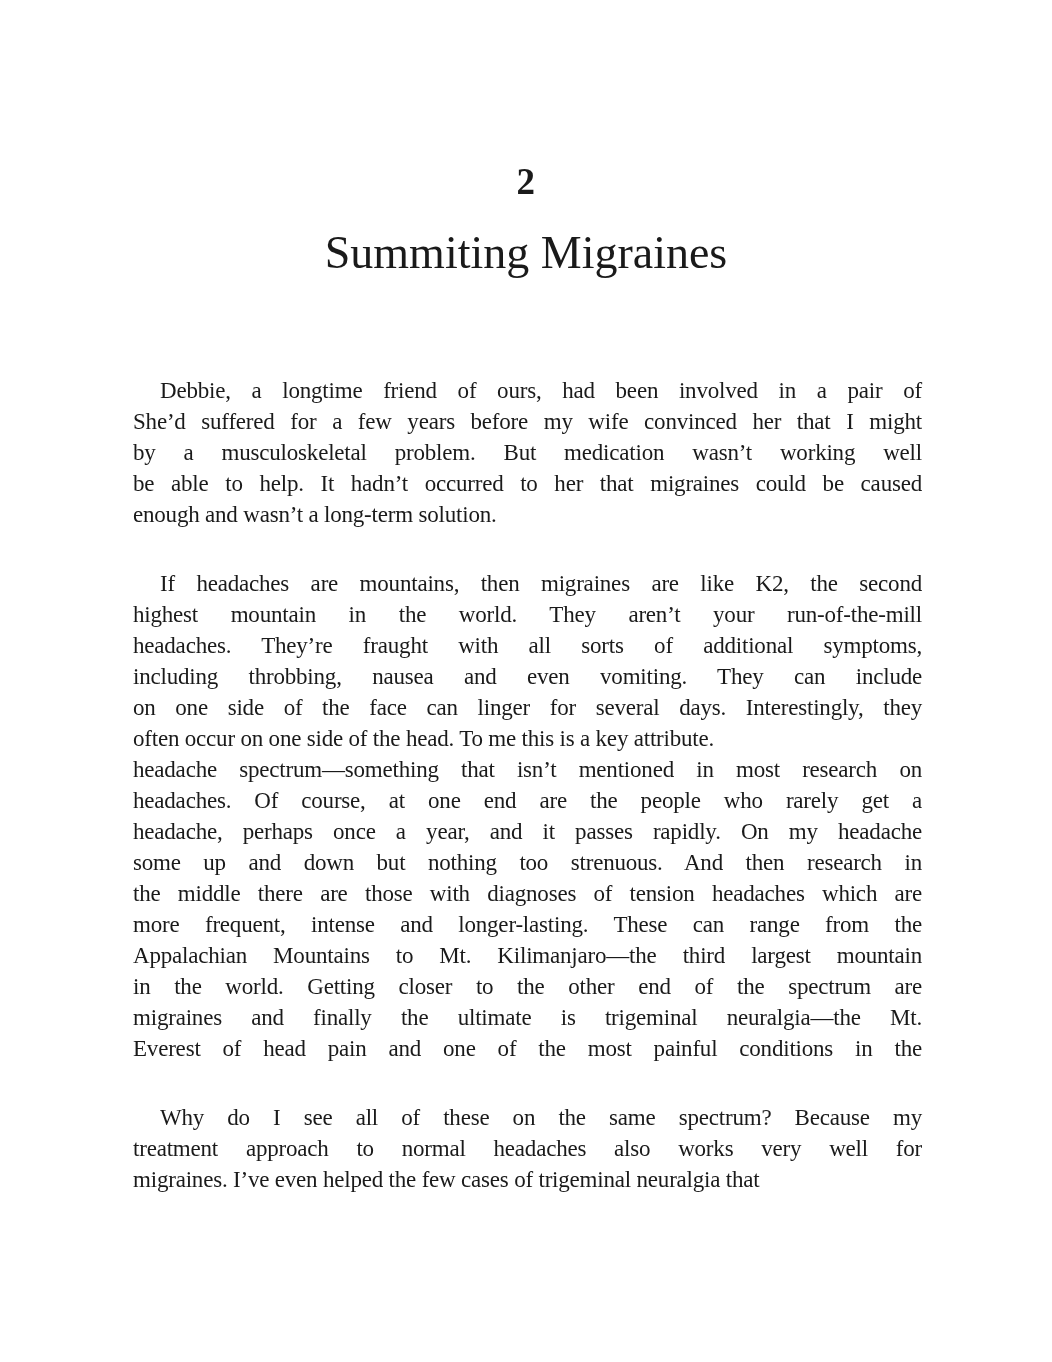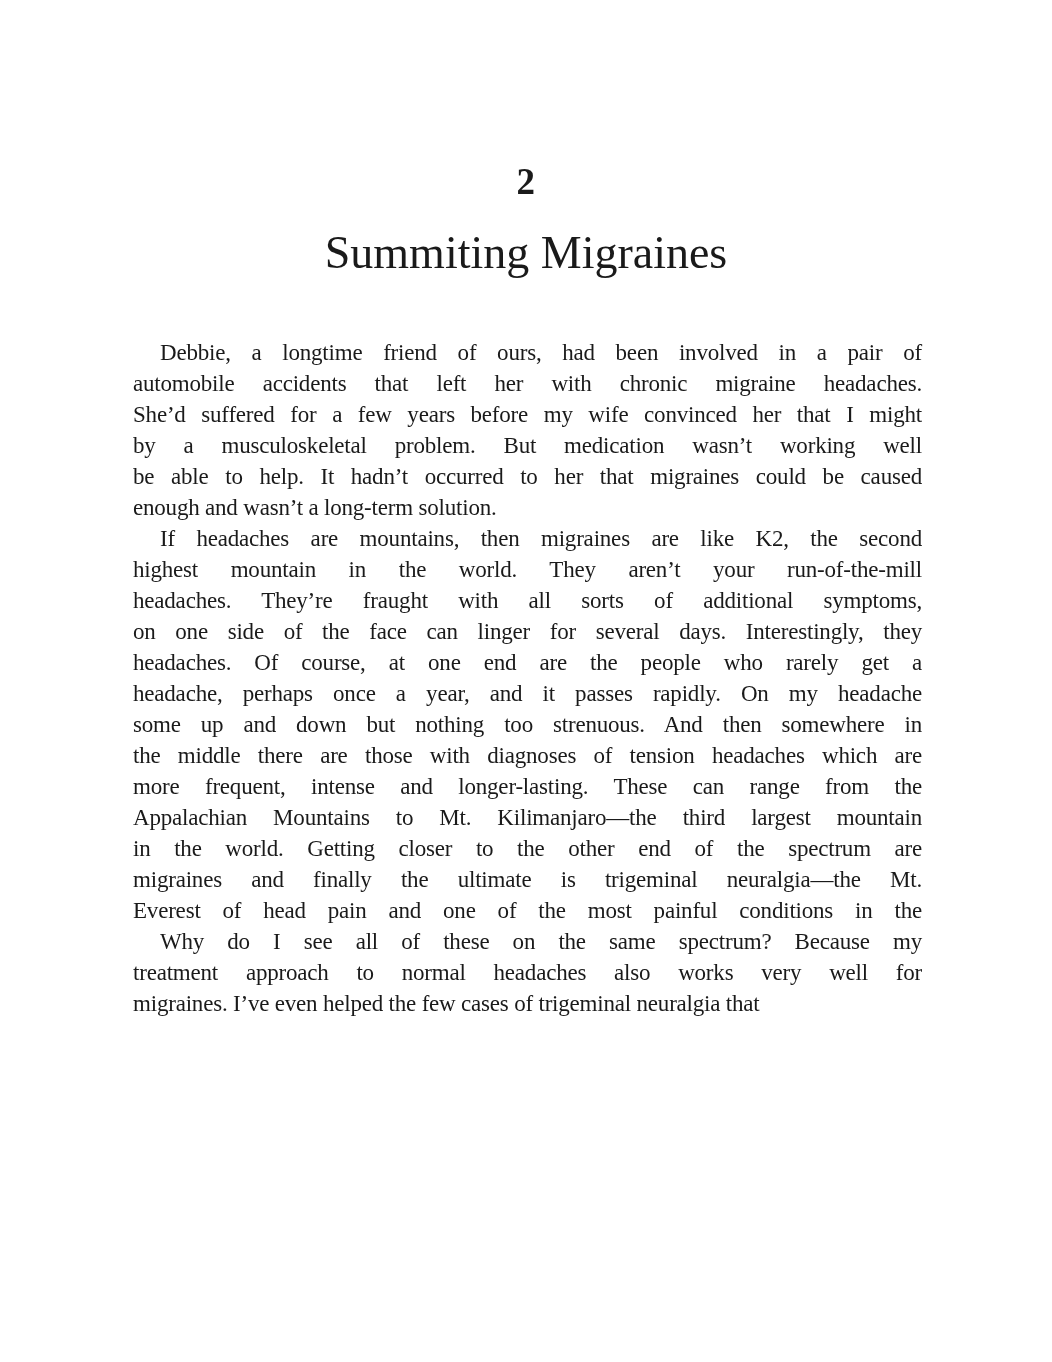--- a/index.html
+++ b/index.html
@@ -55,47 +55,50 @@
     -moz-text-align-last: justify;
     text-align-last: justify;
     white-space: normal;
   }
   .line.last {
     -moz-text-align-last: left;
     text-align-last: left;
   }
   .line.first {
     text-indent: 27px;
+    margin-top: 38px;
   }
 </style>
 </head>
 <body>
 
 <div class="page">
   <div class="chapter-number">2</div>
   <h1 class="chapter-title">Summiting Migraines</h1>
   <div class="body-text">
       <div class="paragraph">
         <div class="line first">Debbie, a longtime friend of ours, had been involved in a pair of</div>
-        <div class="line">automobile accidents that left her with chronic migraine headaches.</div>
         <div class="line">She’d suffered for a few years before my wife convinced her that I might</div>
         <div class="line">by a musculoskeletal problem. But medication wasn’t working well</div>
         <div class="line">be able to help. It hadn’t occurred to her that migraines could be caused</div>
         <div class="line last">enough and wasn’t a long-term solution.</div>
       </div>
       <div class="paragraph">
         <div class="line first">If headaches are mountains, then migraines are like K2, the second</div>
         <div class="line">highest mountain in the world. They aren’t your run-of-the-mill</div>
         <div class="line">headaches. They’re fraught with all sorts of additional symptoms,</div>
+        <div class="line">including throbbing, nausea and even vomiting. They can include</div>
         <div class="line">on one side of the face can linger for several days. Interestingly, they</div>
+        <div class="line last">often occur on one side of the head. To me this is a key attribute.</div>
       </div>
       <div class="paragraph">
+        <div class="line">headache spectrum—something that isn’t mentioned in most research on</div>
         <div class="line">headaches. Of course, at one end are the people who rarely get a</div>
         <div class="line">headache, perhaps once a year, and it passes rapidly. On my headache</div>
-        <div class="line">some up and down but nothing too strenuous. And then somewhere in</div>
+        <div class="line">some up and down but nothing too strenuous. And then research in</div>
         <div class="line">the middle there are those with diagnoses of tension headaches which are</div>
         <div class="line">more frequent, intense and longer-lasting. These can range from the</div>
         <div class="line">Appalachian Mountains to Mt. Kilimanjaro—the third largest mountain</div>
         <div class="line">in the world. Getting closer to the other end of the spectrum are</div>
         <div class="line">migraines and finally the ultimate is trigeminal neuralgia—the Mt.</div>
         <div class="line">Everest of head pain and one of the most painful conditions in the</div>
       </div>
       <div class="paragraph">
         <div class="line first">Why do I see all of these on the same spectrum? Because my</div>
         <div class="line">treatment approach to normal headaches also works very well for</div>

